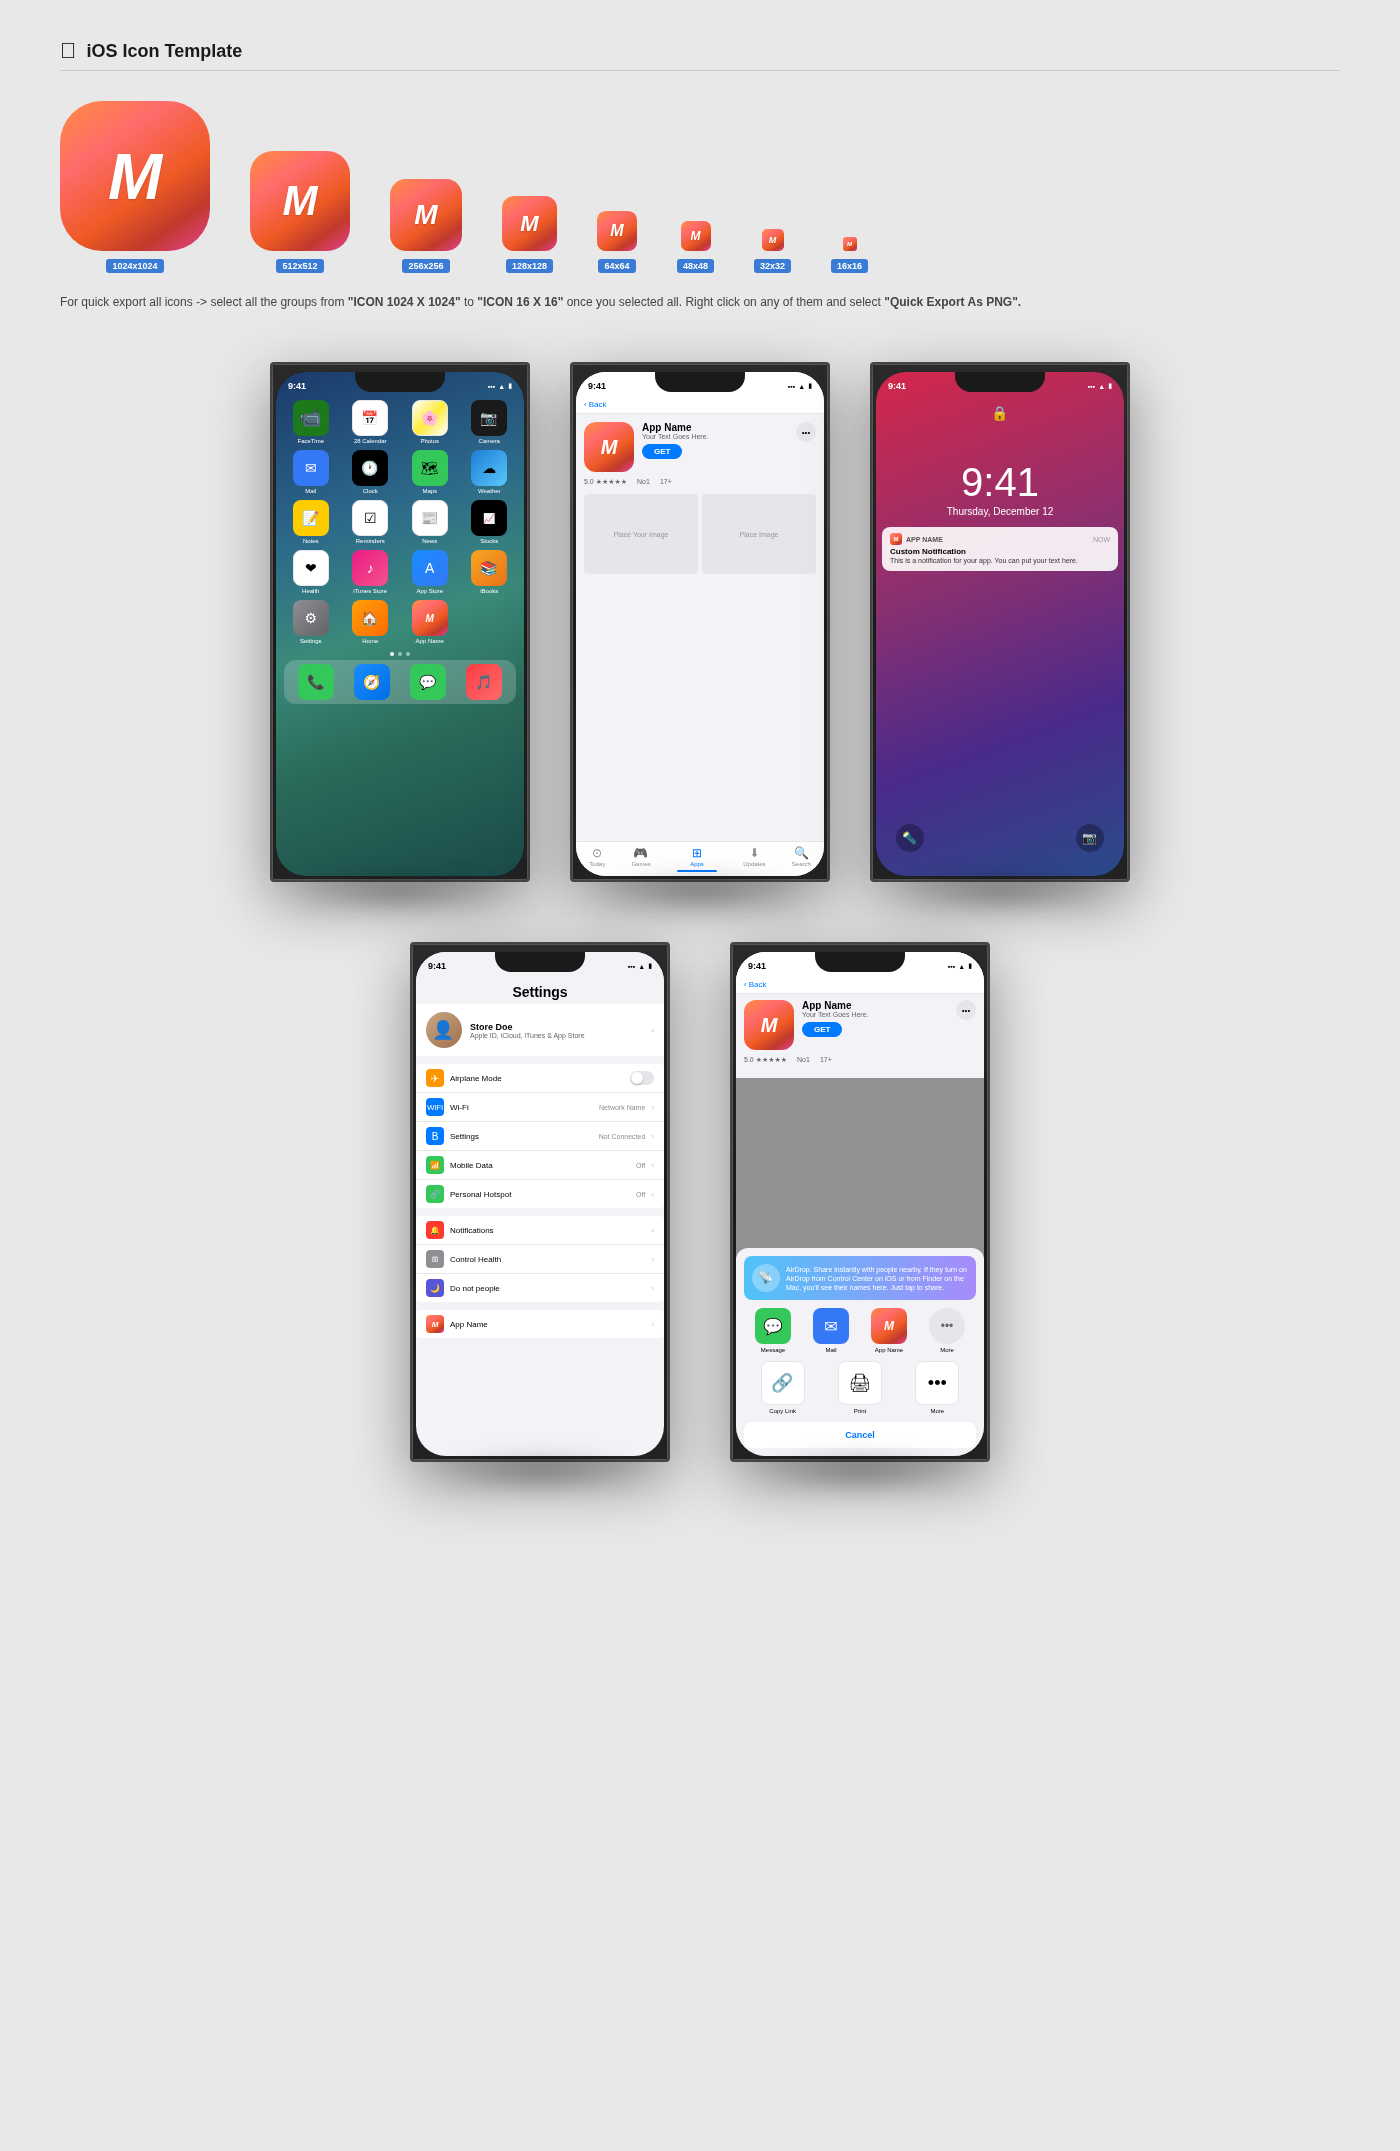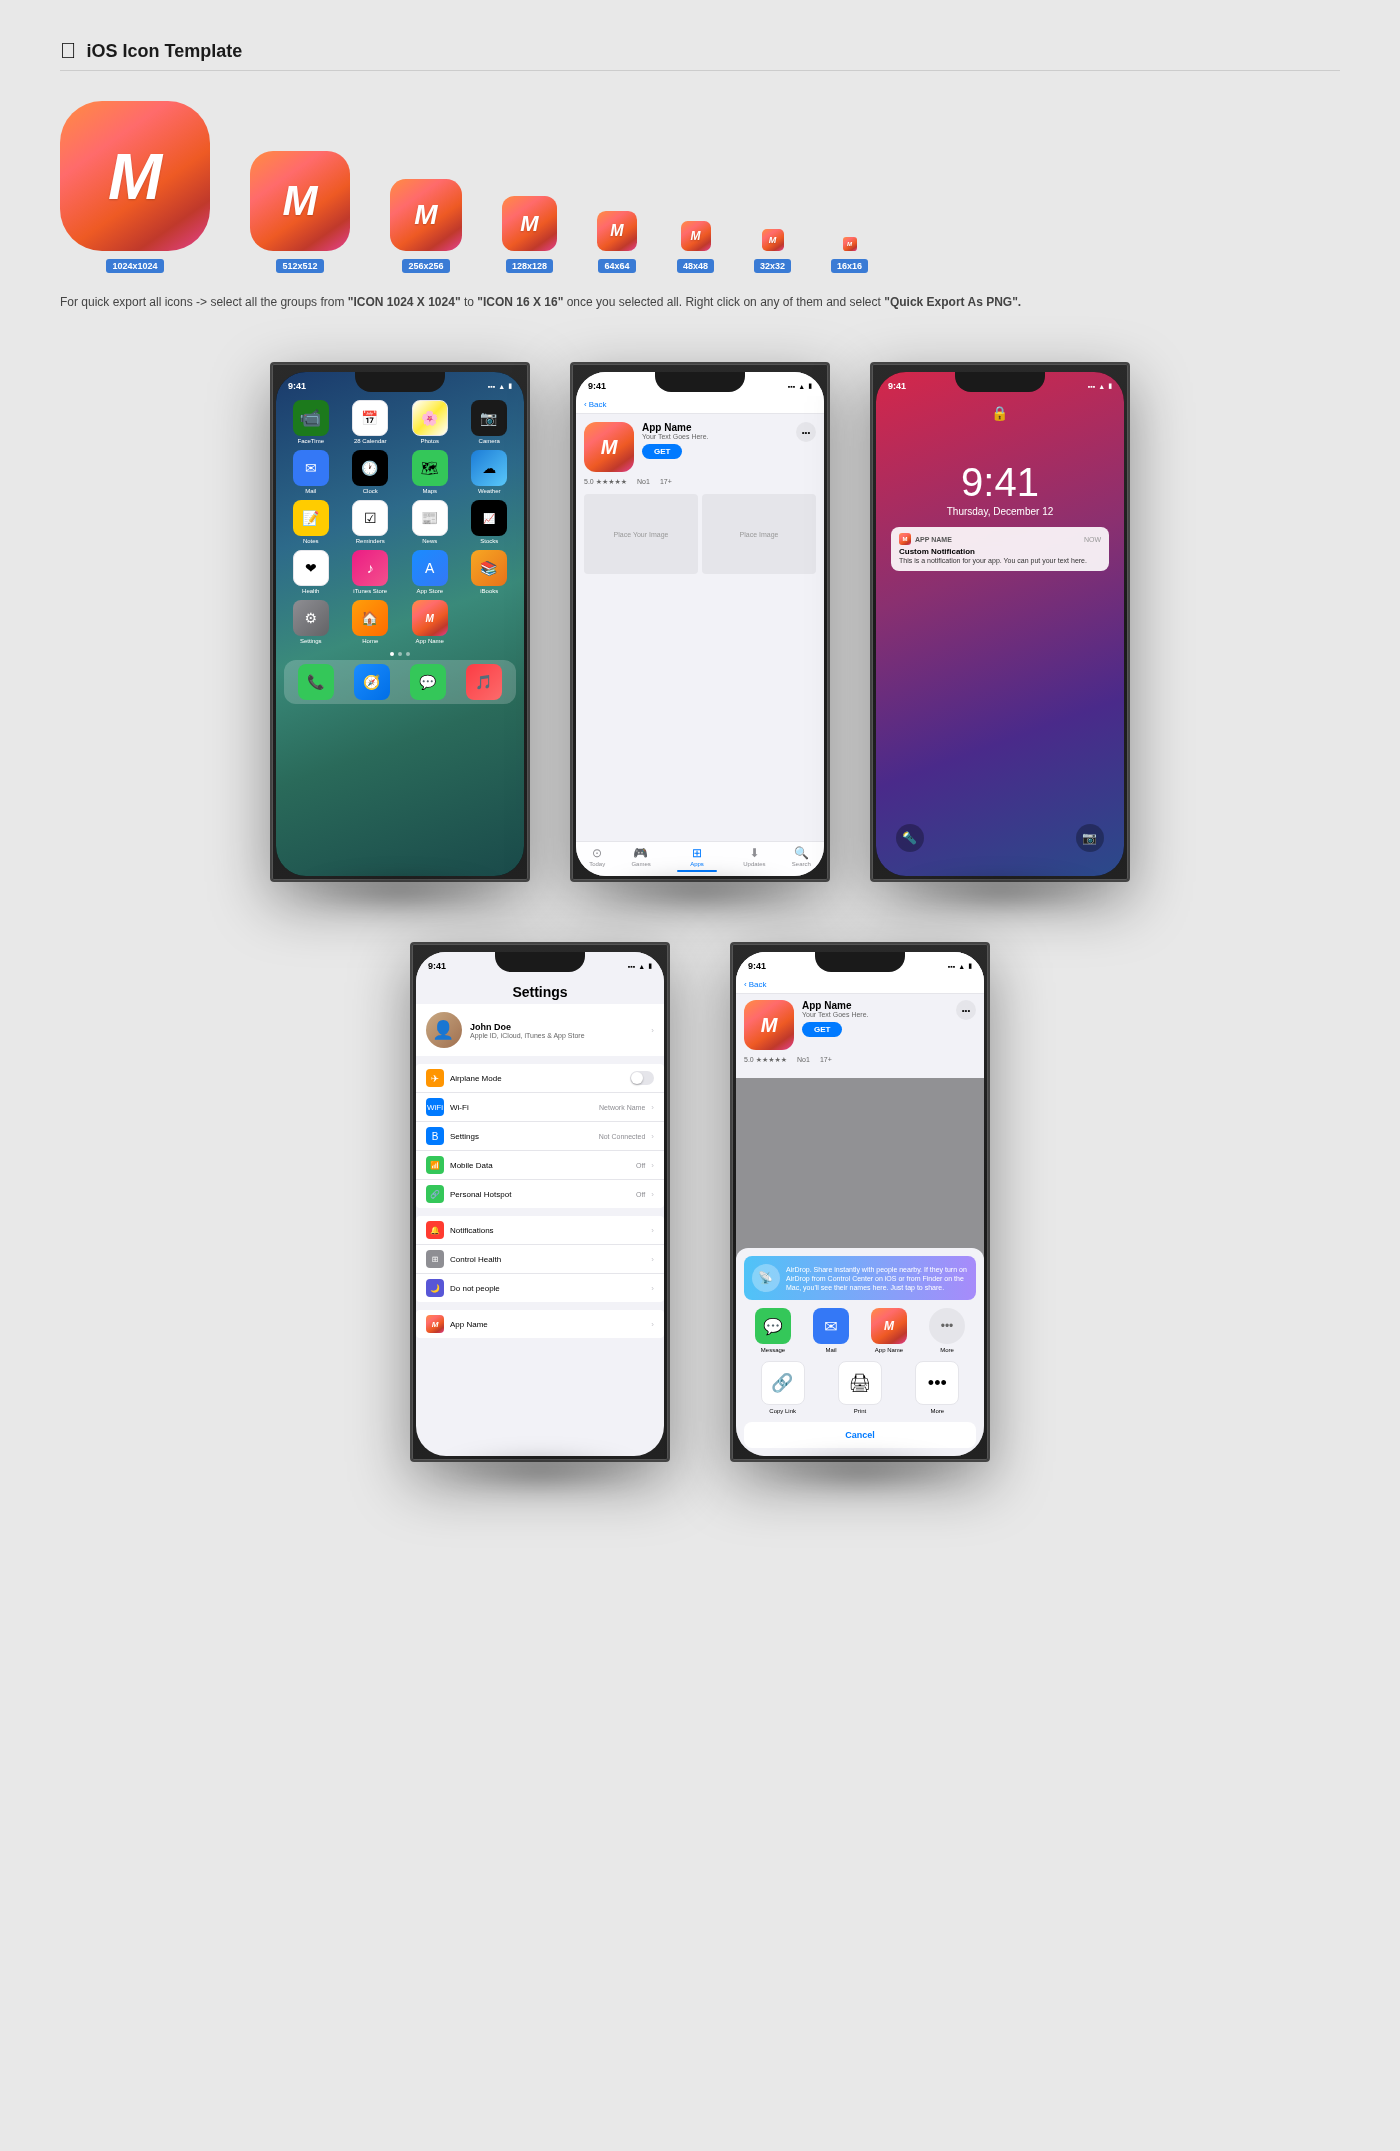--- a/index.html
+++ b/index.html
@@ -236,21 +236,21 @@
       height: 100%;
       background: linear-gradient(160deg, #d4274a 0%, #8a3070 40%, #4a2a8a 70%, #2a4a8a 100%);
       position: relative;
     }
     .lock-time-large { font-size: 40px; font-weight: 100; color: #fff; text-align: center; padding-top: 40px; line-height: 1; }
     .lock-date { font-size: 10px; color: #fff; text-align: center; margin-top: 4px; }
     .notification-banner {
       background: rgba(255,255,255,0.9);
       backdrop-filter: blur(10px);
       border-radius: 8px;
-      margin: 10px 15px;
+      margin: 10px 6px;
       padding: 6px 8px;
     }
     .notif-header { display: flex; align-items: center; gap: 4px; margin-bottom: 2px; }
     .notif-icon { width: 12px; height: 12px; border-radius: 3px; }
     .notif-app-name { font-size: 7px; font-weight: 600; color: #555; text-transform: uppercase; }
     .notif-time { font-size: 7px; color: #999; margin-left: auto; }
     .notif-title { font-size: 8px; font-weight: 700; color: #000; }
     .notif-body { font-size: 7px; color: #333; line-height: 1.3; }
     .lock-bottom { display: flex; justify-content: space-between; padding: 0 20px; margin-top: auto; padding-bottom: 12px; }
     .lock-icon { width: 28px; height: 28px; border-radius: 50%; background: rgba(0,0,0,0.3); display: flex; align-items: center; justify-content: center; font-size: 12px; }
@@ -763,21 +763,21 @@
                 <span style="color:#000;font-size:7px;">▮</span>
               </div>
             </div>
             <div class="settings-title">Settings</div>
 
             <div class="settings-profile">
               <div class="profile-avatar">
                 <span style="font-size:18px;">👤</span>
               </div>
               <div class="profile-info">
-                <div class="profile-name">John Doe</div>
+                <div class="profile-name">Store Doe</div>
                 <div class="profile-sub">Apple ID, iCloud, iTunes &amp; App Store</div>
               </div>
               <span class="chevron">›</span>
             </div>
 
             <div class="settings-group">
               <div class="settings-row">
                 <div class="settings-icon" style="background:#ff9500;">
                     <span style="color:#fff;">✈</span>
                   </div>

